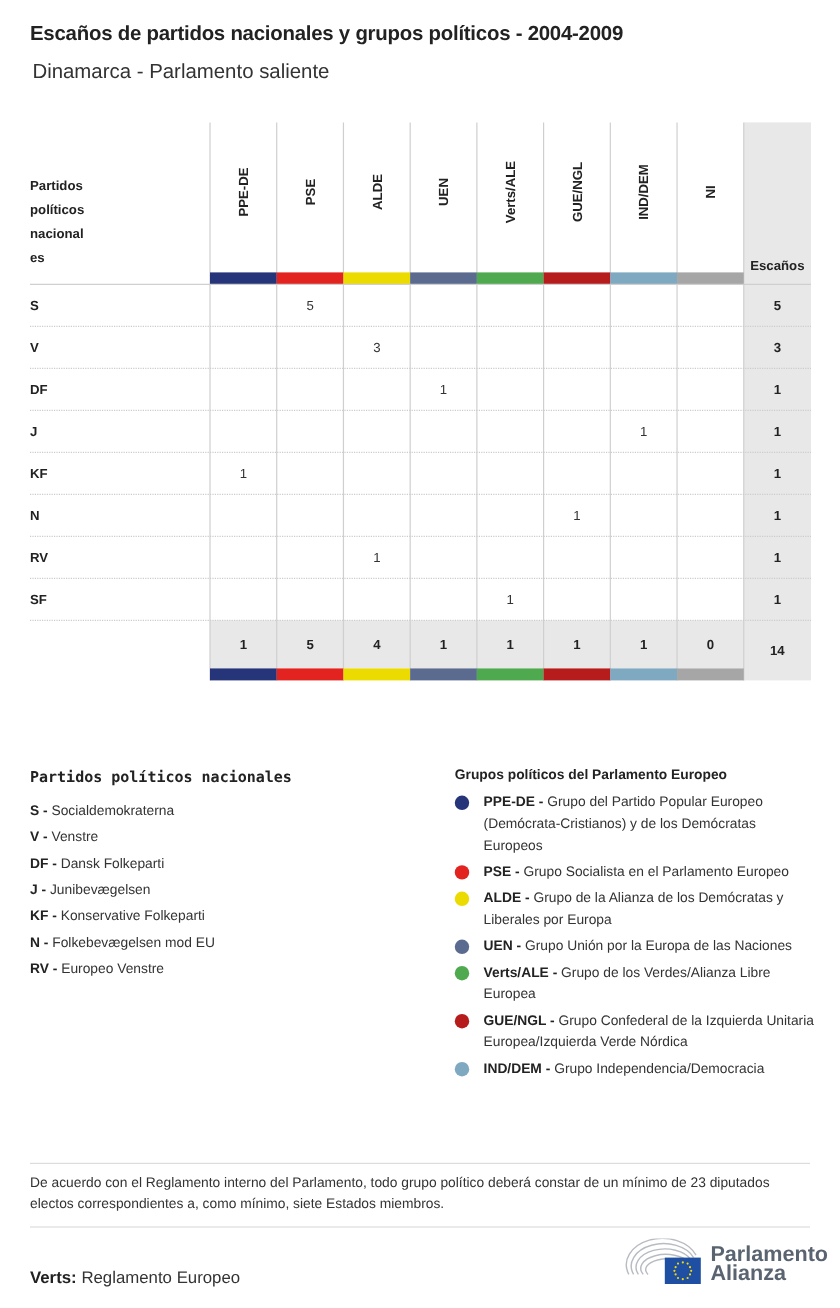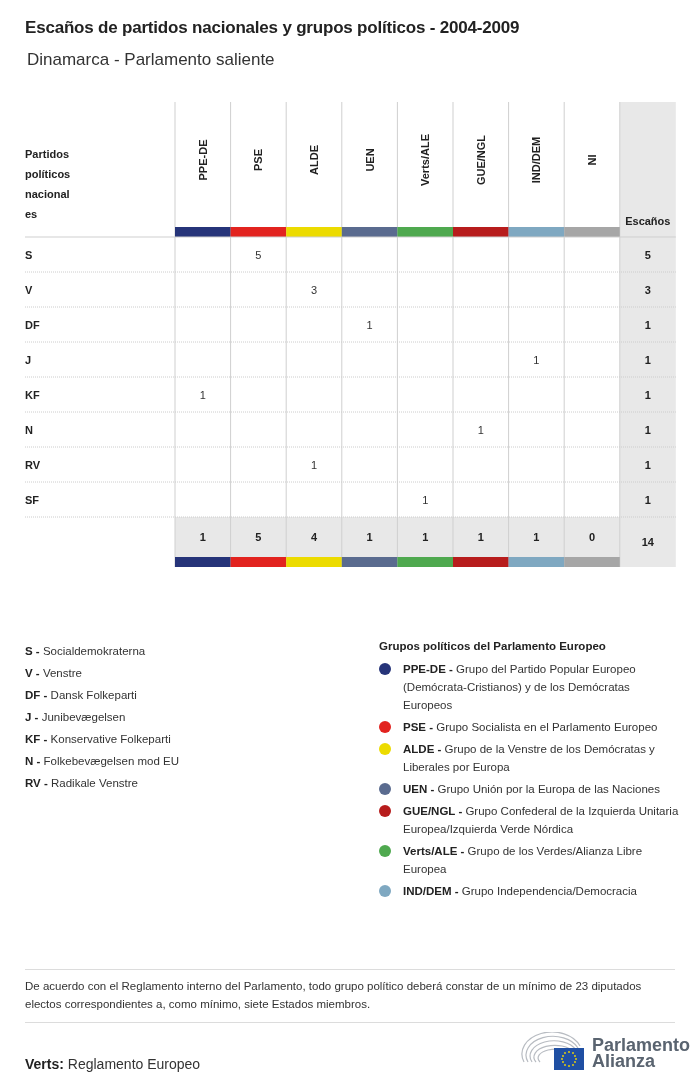--- a/index.html
+++ b/index.html
@@ -114,40 +114,41 @@
     <text x="314" y="541" font-size="11" font-weight="bold" fill="#222" text-anchor="middle" class="cell-text">4</text>
     <text x="369.6" y="541" font-size="11" font-weight="bold" fill="#222" text-anchor="middle" class="cell-text">1</text>
     <text x="425.2" y="541" font-size="11" font-weight="bold" fill="#222" text-anchor="middle" class="cell-text">1</text>
     <text x="480.8" y="541" font-size="11" font-weight="bold" fill="#222" text-anchor="middle" class="cell-text">1</text>
     <text x="536.4" y="541" font-size="11" font-weight="bold" fill="#222" text-anchor="middle" class="cell-text">1</text>
     <text x="592" y="541" font-size="11" font-weight="bold" fill="#222" text-anchor="middle" class="cell-text">0</text>
     <text x="647.8" y="546" font-size="11" font-weight="bold" fill="#222" text-anchor="middle" class="cell-text">14</text>
   </svg>
 
 <div class="legend-left">
+  <h3>Partidos políticos nacionales</h3>
   <div id="party-list">
       <div class="li"><b>S</b><b> - </b><span>Socialdemokraterna</span></div>
       <div class="li"><b>V</b><b> - </b><span>Venstre</span></div>
       <div class="li"><b>DF</b><b> - </b><span>Dansk Folkeparti</span></div>
       <div class="li"><b>J</b><b> - </b><span>Junibevægelsen</span></div>
       <div class="li"><b>KF</b><b> - </b><span>Konservative Folkeparti</span></div>
       <div class="li"><b>N</b><b> - </b><span>Folkebevægelsen mod EU</span></div>
-      <div class="li"><b>RV</b><b> - </b><span>Radikale Venstre</span></div>
+      <div class="li"><b>RV</b><b> - </b><span>Europeo Venstre</span></div>
     </div>
 </div>
 
 <div class="legend-right">
   <h3>Grupos políticos del Parlamento Europeo</h3>
   <div id="group-list">
       <div class="gi"><span class="dot" style="background: rgb(38, 52, 121);"></span><b>PPE-DE</b><b> - </b><span>Grupo del Partido Popular Europeo (Demócrata-Cristianos) y de los Demócratas Europeos</span></div>
       <div class="gi"><span class="dot" style="background: rgb(226, 35, 31);"></span><b>PSE</b><b> - </b><span>Grupo Socialista en el Parlamento Europeo</span></div>
-      <div class="gi"><span class="dot" style="background: rgb(236, 219, 0);"></span><b>ALDE</b><b> - </b><span>Grupo de la Venstre de los Demócratas y Liberales por Europa</span></div>
+      <div class="gi"><span class="dot" style="background: rgb(236, 219, 0);"></span><b>ALDE</b><b> - </b><span>Grupo de la Alianza de los Demócratas y Liberales por Europa</span></div>
       <div class="gi"><span class="dot" style="background: rgb(90, 107, 143);"></span><b>UEN</b><b> - </b><span>Grupo Unión por la Europa de las Naciones</span></div>
+      <div class="gi"><span class="dot" style="background: rgb(79, 169, 79);"></span><b>Verts/ALE</b><b> - </b><span>Grupo de los Verdes/Alianza Libre Europea</span></div>
       <div class="gi"><span class="dot" style="background: rgb(183, 28, 28);"></span><b>GUE/NGL</b><b> - </b><span>Grupo Confederal de la Izquierda Unitaria Europea/Izquierda Verde Nórdica</span></div>
-      <div class="gi"><span class="dot" style="background: rgb(79, 169, 79);"></span><b>Verts/ALE</b><b> - </b><span>Grupo de los Verdes/Alianza Libre Europea</span></div>
       <div class="gi"><span class="dot" style="background: rgb(127, 168, 193);"></span><b>IND/DEM</b><b> - </b><span>Grupo Independencia/Democracia</span></div>
     </div>
 </div>
 
 <div class="hr" style="top:969px"></div>
 <div class="note">De acuerdo con el Reglamento interno del Parlamento, todo grupo político deberá constar de un mínimo de 23 diputados electos correspondientes a, como mínimo, siete Estados miembros.</div>
 <div class="hr" style="top:1022px"></div>
 
 <div class="source">
   <b>Verts:</b>

